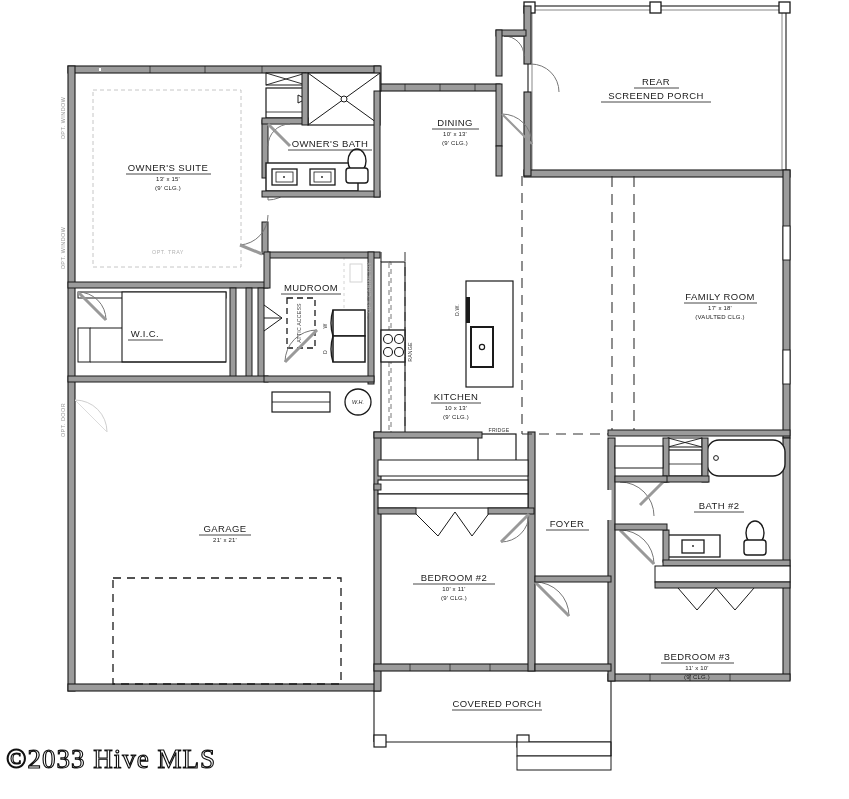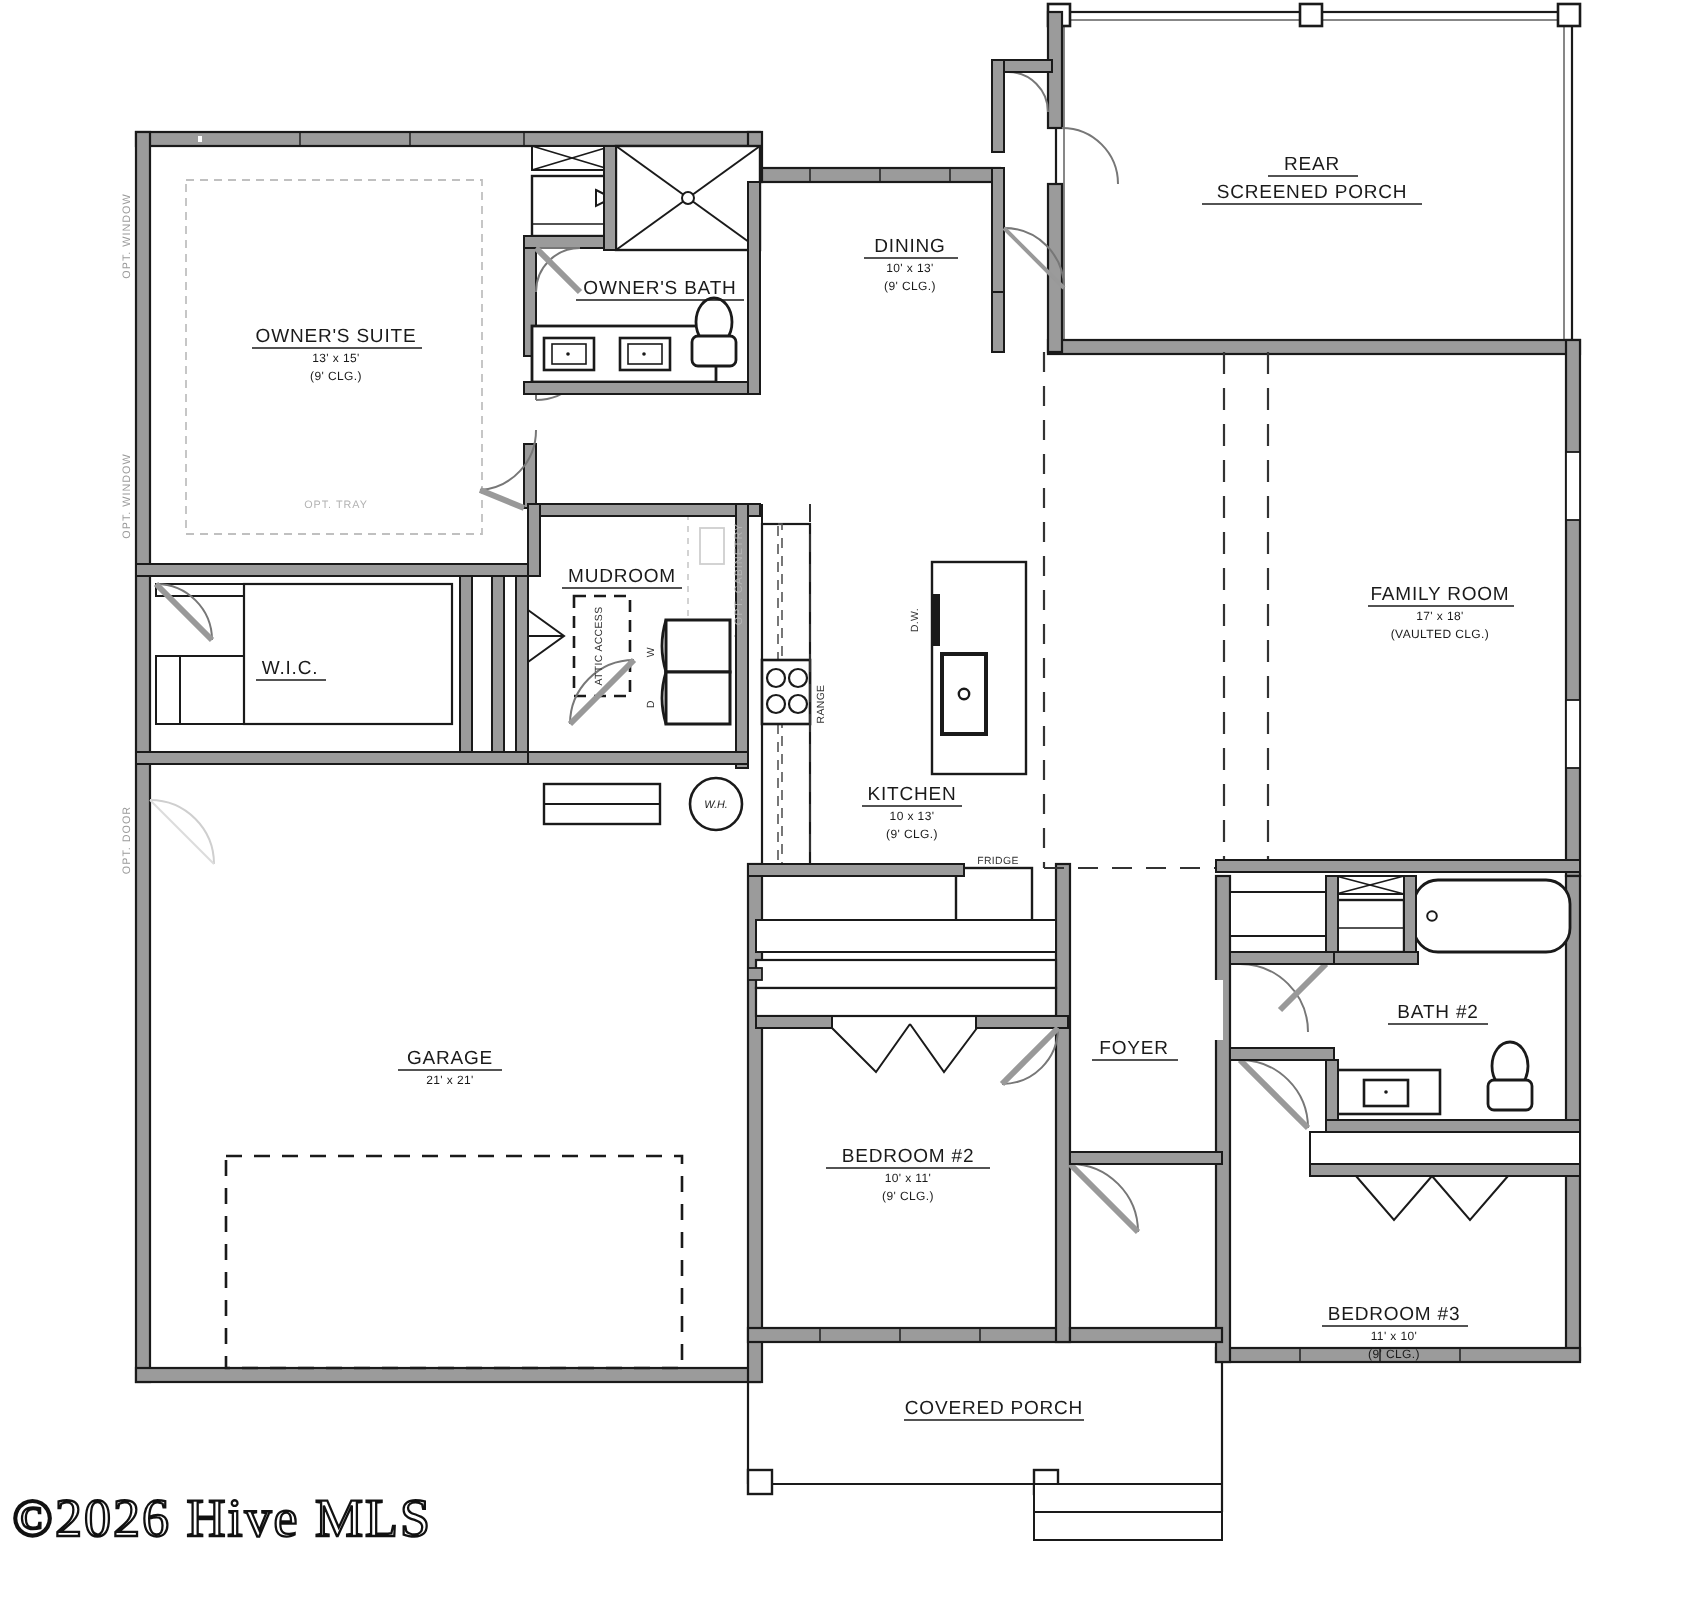--- a/index.html
+++ b/index.html
@@ -363,15 +363,15 @@
   </g>
   <text class="rmname" x="497" y="707">COVERED PORCH</text>
   <line x1="452" y1="710" x2="542" y2="710" stroke="#1a1a1a" stroke-width="0.8"></line>
 
   <g>
     <rect x="374" y="484" width="7" height="6" fill="#9b9b9b" stroke="#1a1a1a" stroke-width="0.9"></rect>
   </g>
 
 </svg>
 
-<div class="wm">©2026 Hive MLS</div>
+<div class="wm">©2033 Hive MLS</div>
 
 </div>
 
 </body></html>

